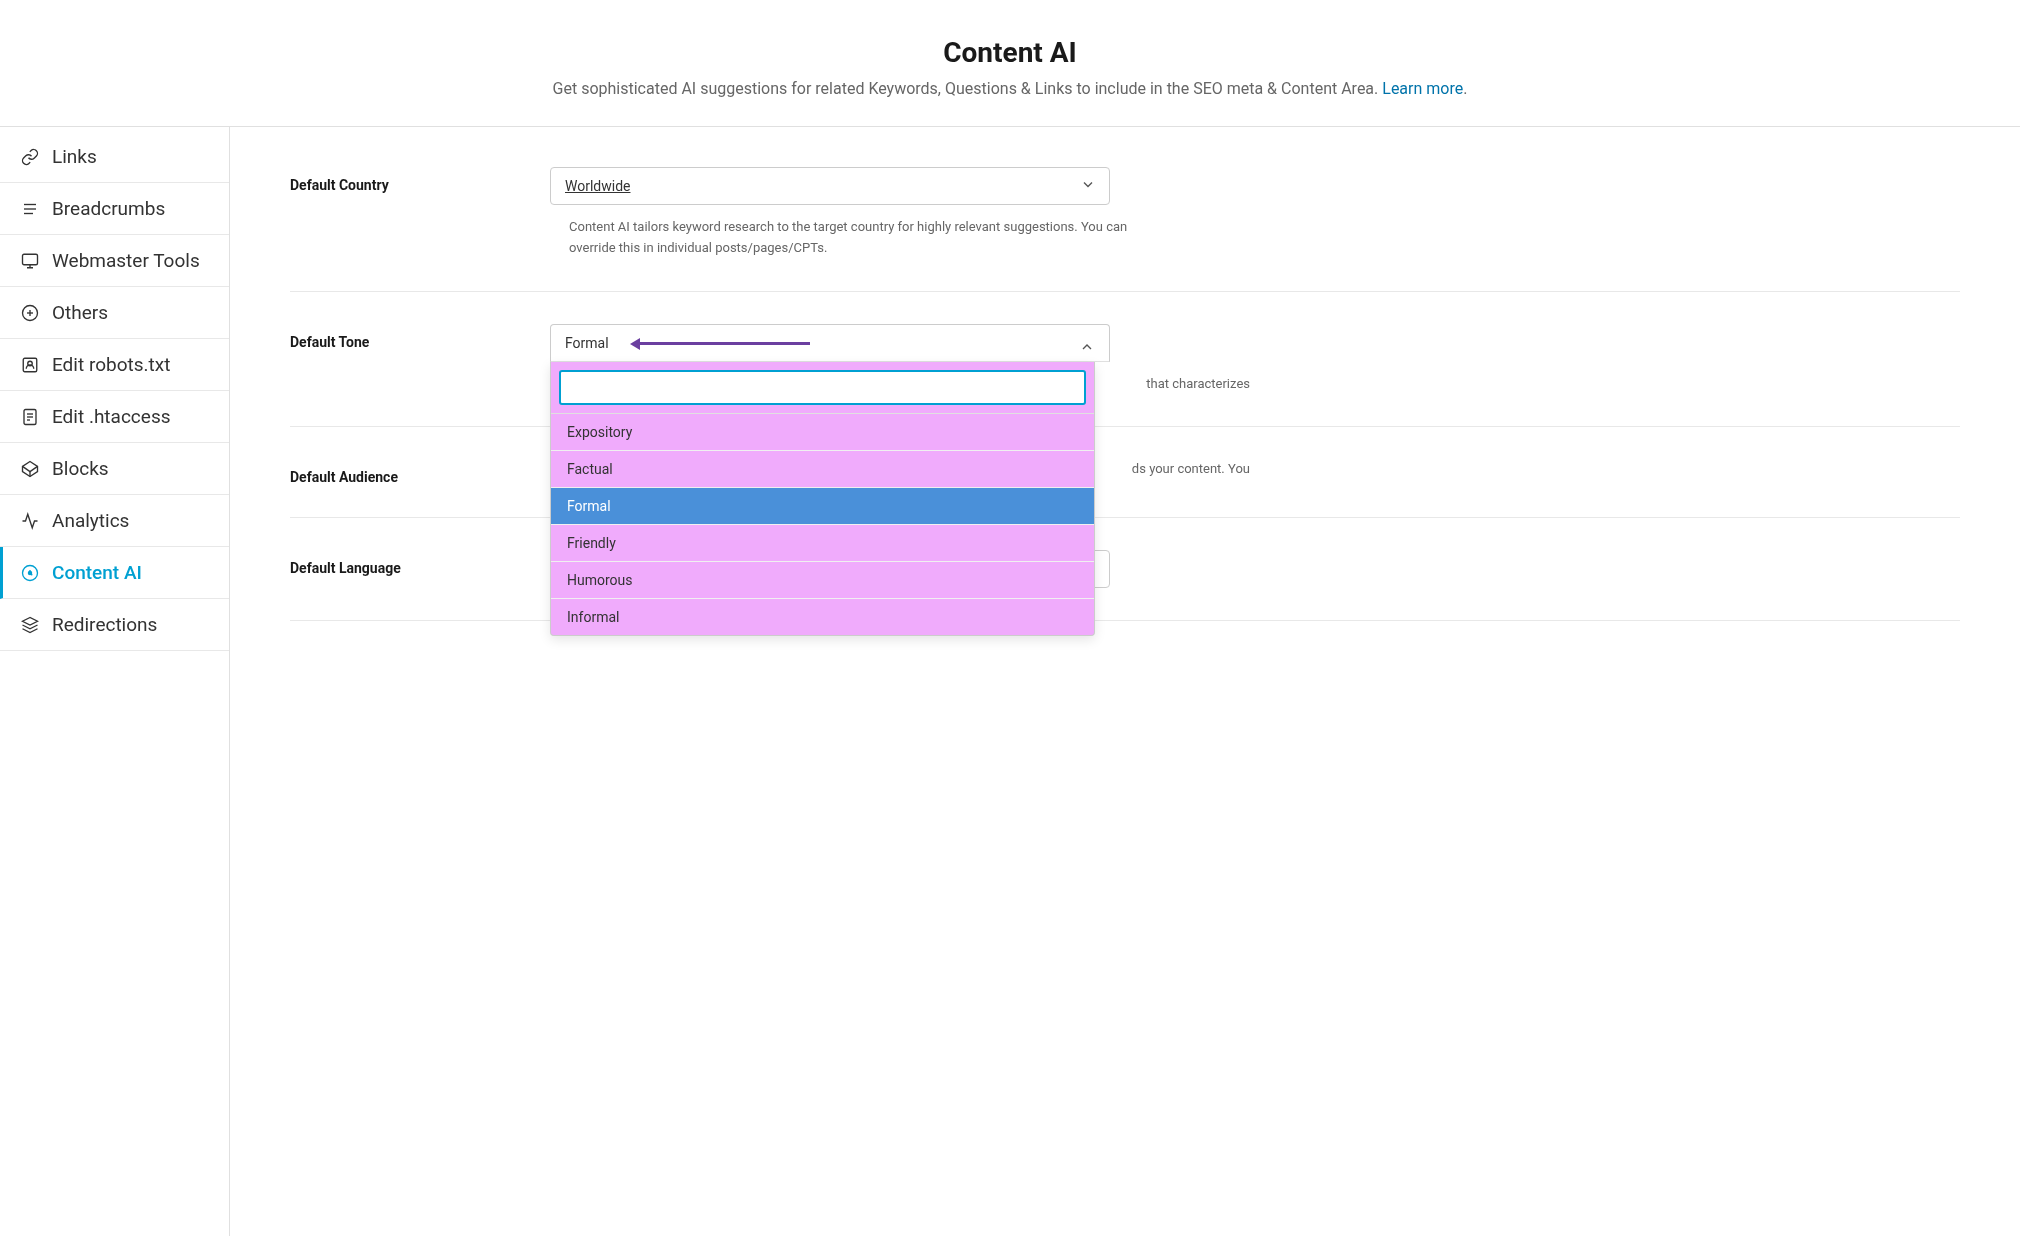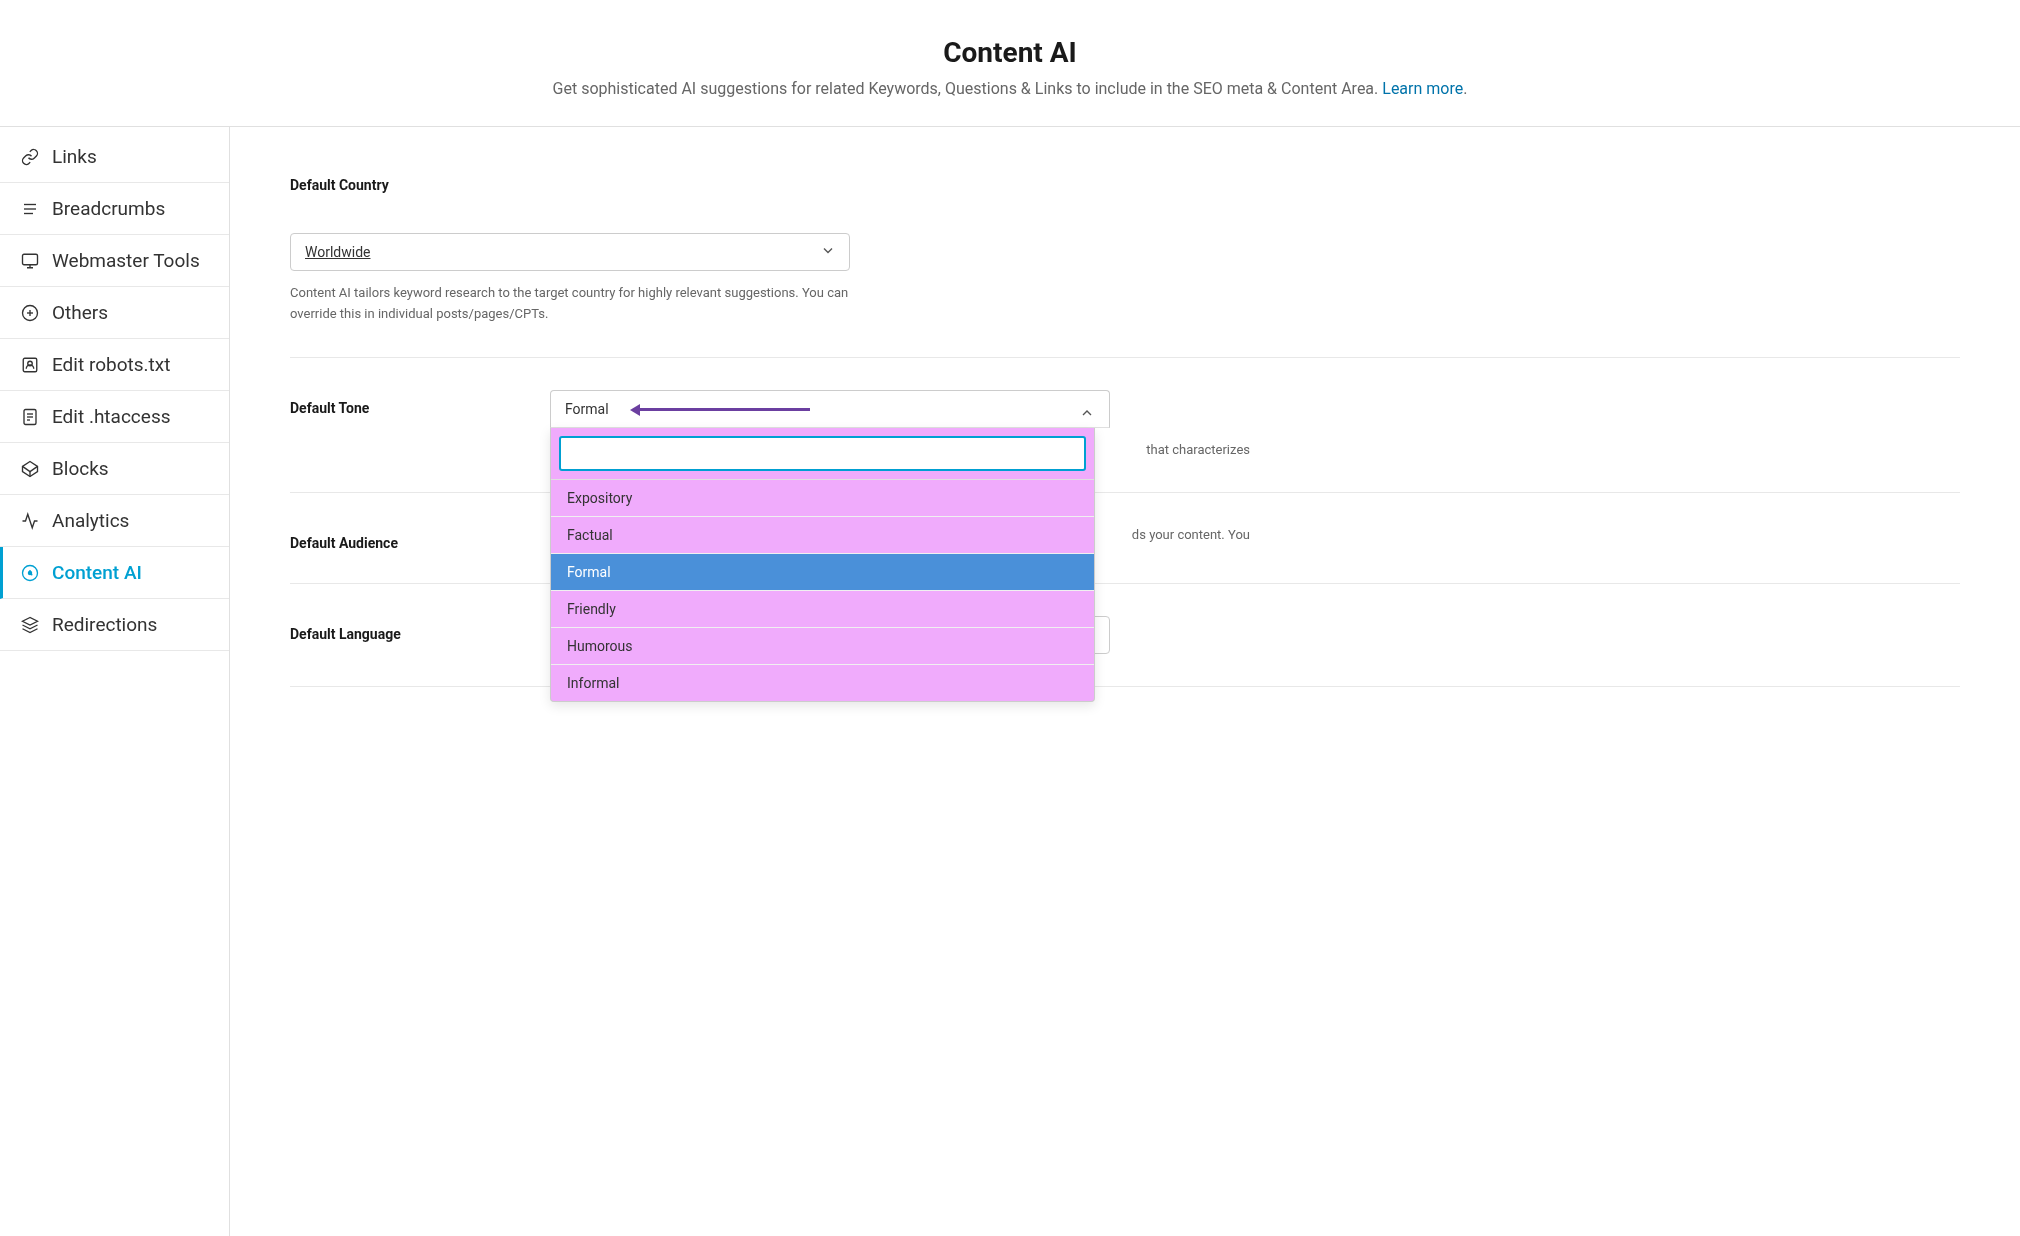--- a/index.html
+++ b/index.html
@@ -86,21 +86,20 @@
     }
     .settings-row {
       display: flex;
       align-items: flex-start;
       padding: 32px 0;
       border-bottom: 1px solid #e8e8e8;
       gap: 40px;
     }
     .settings-row:first-child {
       padding-top: 0;
-      flex-direction: column;
     }
     .settings-label {
       width: 220px;
       min-width: 220px;
       font-weight: 700;
       font-size: 14px;
       color: #1a1a1a;
       padding-top: 10px;
     }
     .settings-control {
@@ -137,20 +136,21 @@
       transform: translateY(-50%);
       pointer-events: none;
       color: #555;
     }
     .select-description {
       margin-top: 12px;
       color: #666;
       font-size: 13px;
       line-height: 1.6;
       max-width: 560px;
+      margin-left: 19px;
     }
     
     .arrow-annotation {
       position: absolute;
       top: 50%;
       left: 150px;
       transform: translateY(-50%);
       display: flex;
       align-items: center;
       pointer-events: none;

